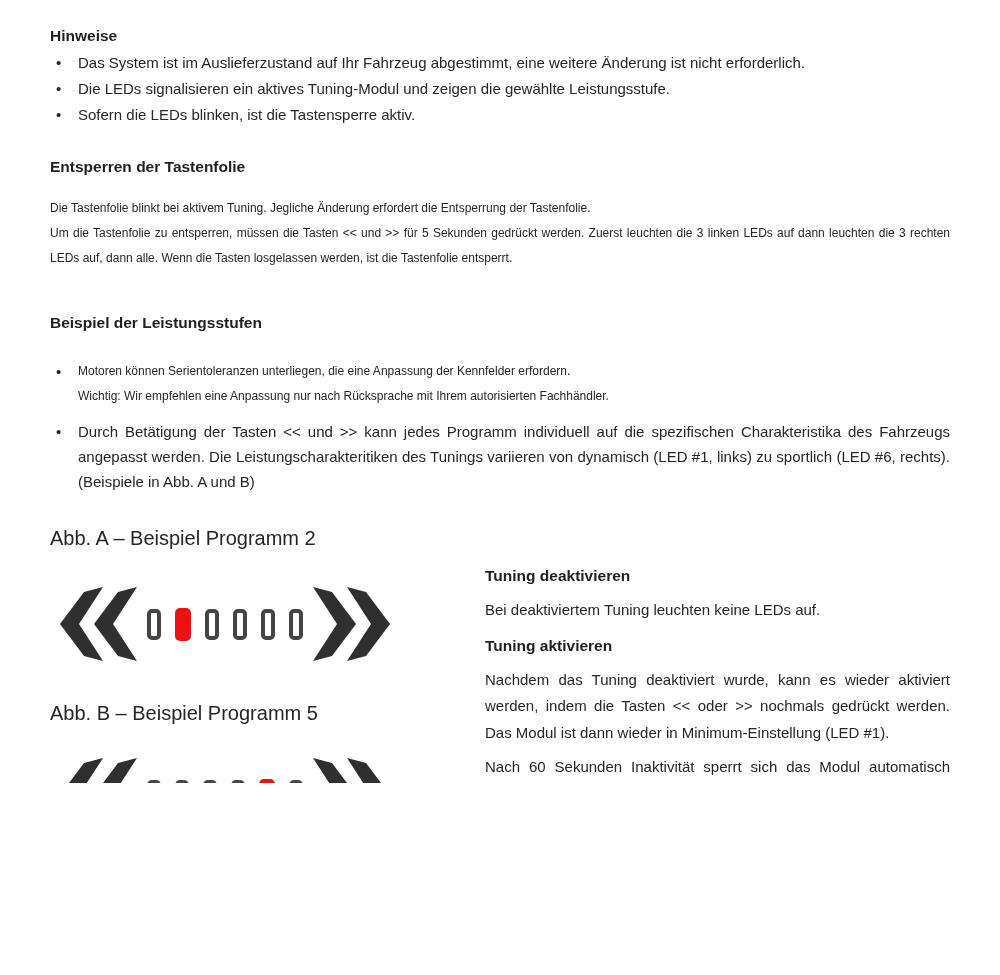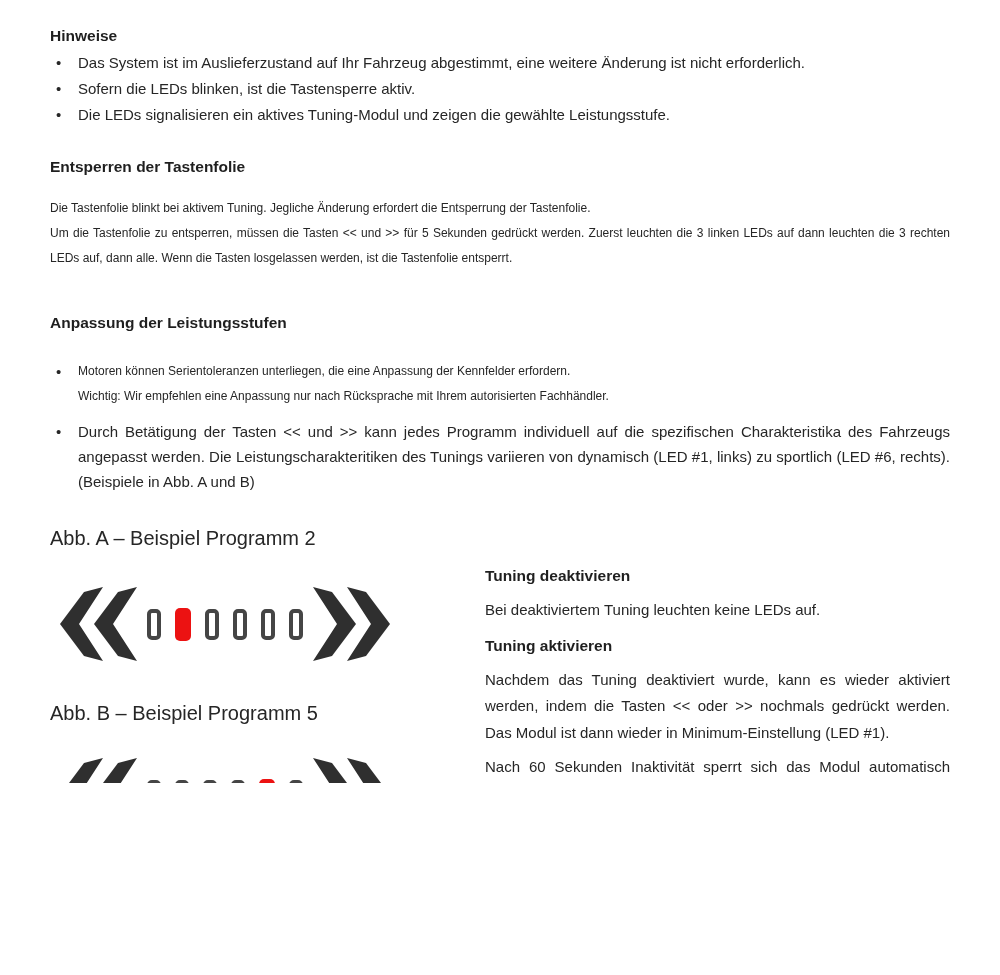--- a/index.html
+++ b/index.html
@@ -66,35 +66,35 @@
 </style>
 </head>
 <body>
 
 <div class="page">
 
   <section>
     <h2 class="h">Hinweise</h2>
     <ul class="bullets">
       <li class="just"><span>Das System ist im Auslieferzustand auf Ihr Fahrzeug abgestimmt, eine weitere Änderung ist nicht erforderlich.</span></li>
+      <li><span>Die LEDs signalisieren ein aktives Tuning-Modul und zeigen die gewählte Leistungsstufe.</span></li>
       <li><span>Sofern die LEDs blinken, ist die Tastensperre aktiv.</span></li>
-      <li><span>Die LEDs signalisieren ein aktives Tuning-Modul und zeigen die gewählte Leistungsstufe.</span></li>
     </ul>
   </section>
 
   <section class="sec2">
     <h2 class="h">Entsperren der Tastenfolie</h2>
     <div class="body">
       <p><span>Die Tastenfolie blinkt bei aktivem Tuning. Jegliche Änderung erfordert die Entsperrung der Tastenfolie.</span></p>
       <p class="just"><span>Um die Tastenfolie zu entsperren, müssen die </span><span class="b">Tasten &lt;&lt; und &gt;&gt;</span><span> für 5 Sekunden gedrückt werden. Zuerst leuchten die 3 linken LEDs auf dann leuchten die 3 rechten LEDs auf, dann alle. Wenn die Tasten losgelassen werden, ist die Tastenfolie entsperrt.</span></p>
     </div>
   </section>
 
   <section class="sec3">
-    <h2 class="h">Anpassung der Leistungsstufen</h2>
+    <h2 class="h">Beispiel der Leistungsstufen</h2>
     <ul class="bullets">
       <li>
         <p><span>Motoren können Serientoleranzen unterliegen, die eine Anpassung der Kennfelder erfordern.</span></p>
         <p><span class="b">Wichtig:</span><span> Wir empfehlen eine Anpassung nur nach Rücksprache mit Ihrem autorisierten Fachhändler.</span></p>
       </li>
       <li class="just"><span>Durch Betätigung der </span><span class="b">Tasten &lt;&lt; und &gt;&gt;</span><span> kann jedes Programm individuell auf die spezifischen Charakteristika des Fahrzeugs angepasst werden. Die Leistungscharakteritiken des Tunings variieren von dynamisch (LED #1, links) zu sportlich (LED #6, rechts).(Beispiele in Abb. A und B)</span></li>
     </ul>
   </section>
 
   <div class="cols">

